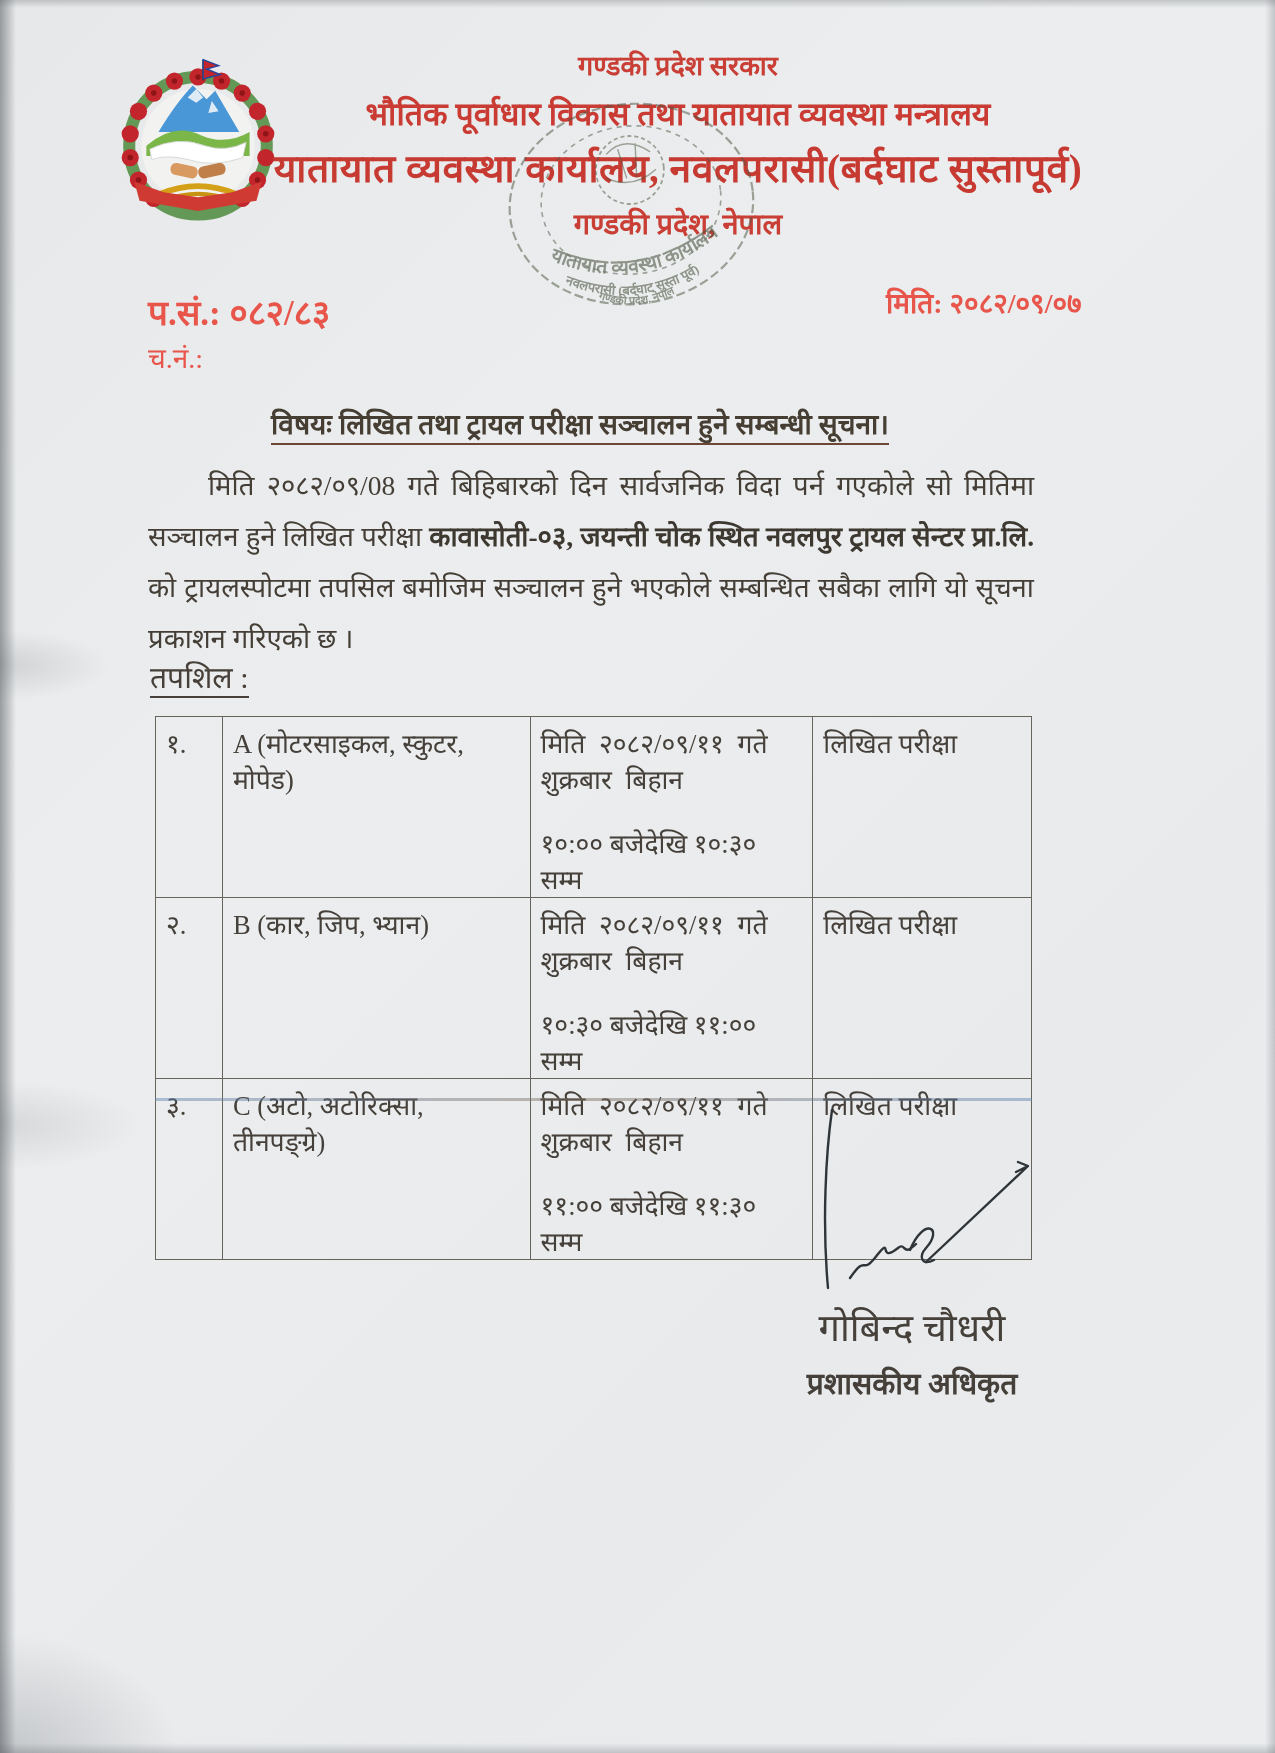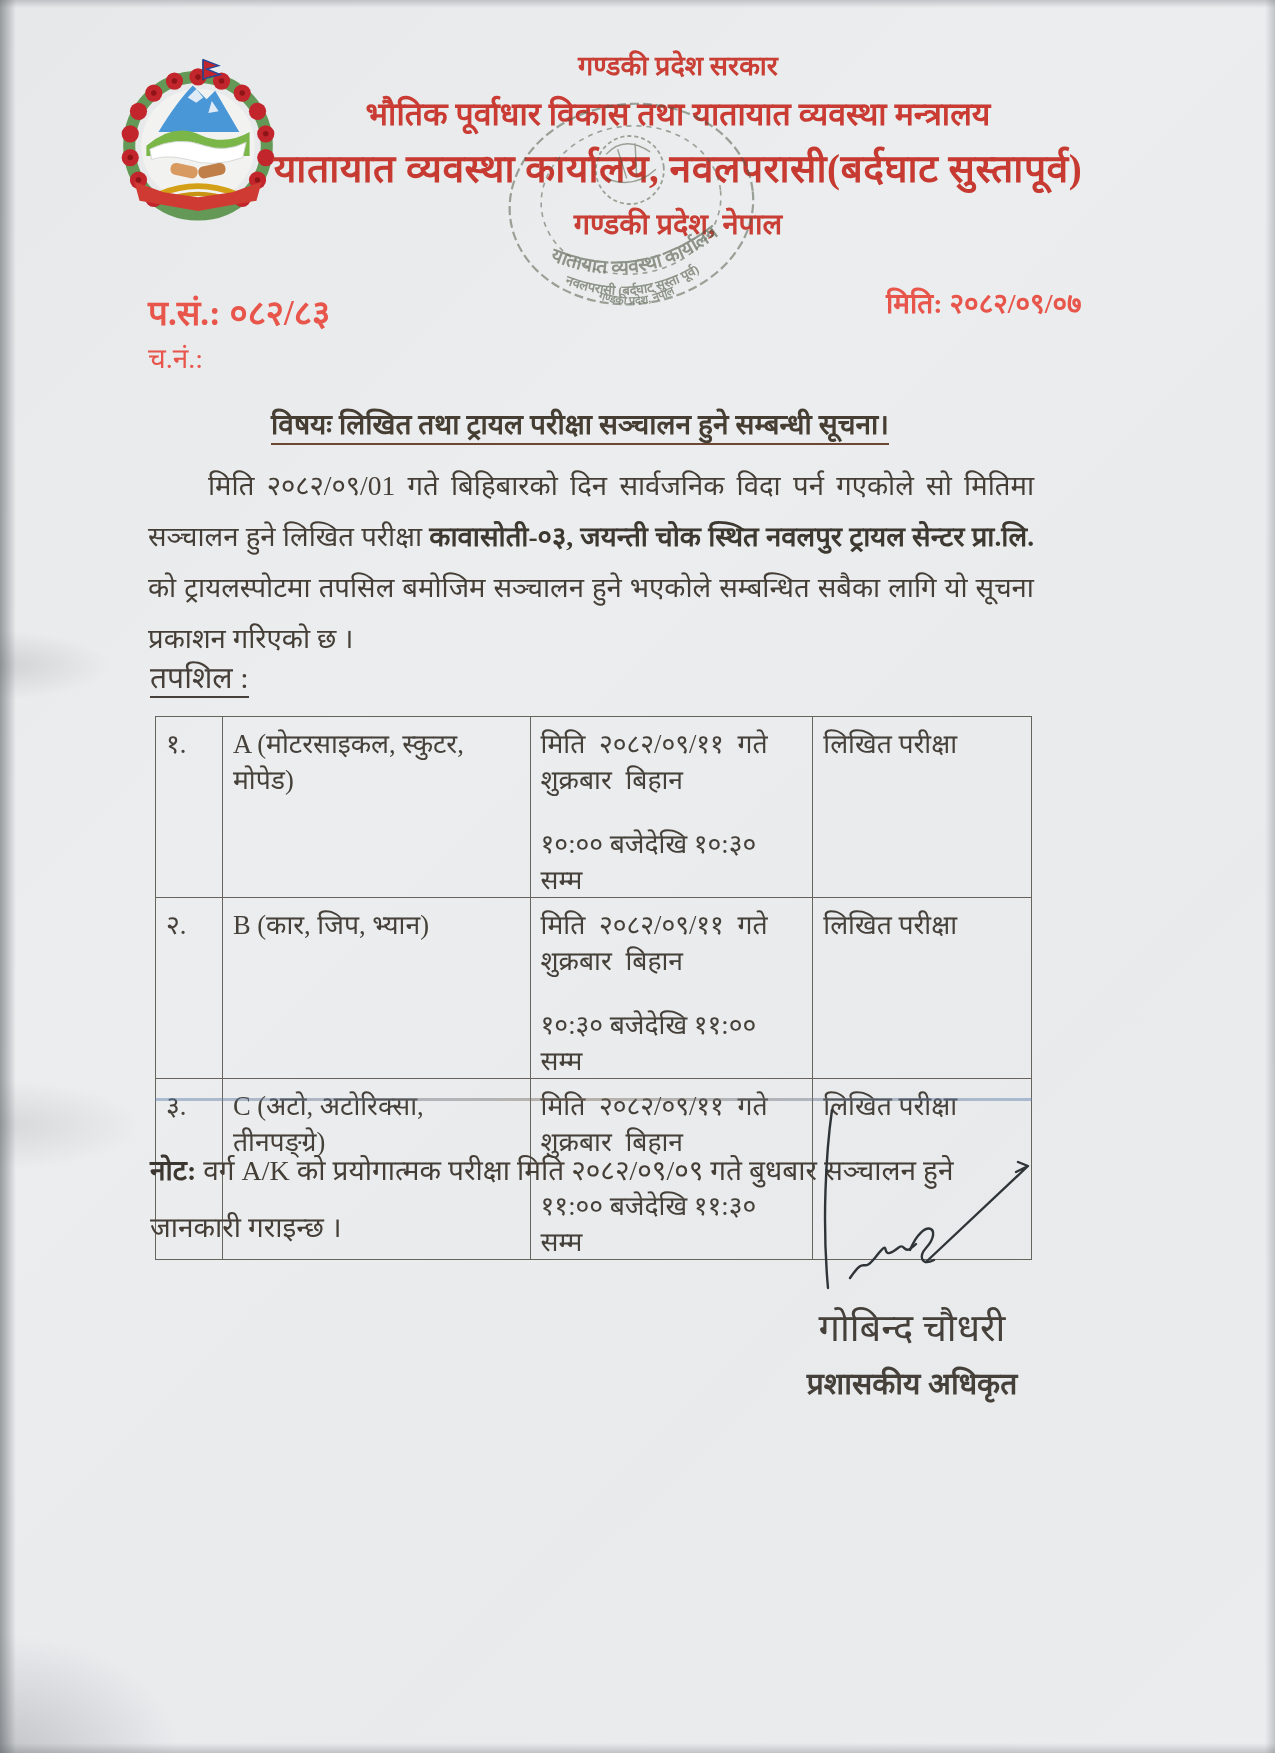--- a/index.html
+++ b/index.html
@@ -168,21 +168,21 @@
   </svg>
 
   <div class="ref-no">प.सं.: ०८२/८३</div>
   <div class="date-line">मिति: २०८२/०९/०७</div>
   <div class="ch-no">च.नं.:</div>
 
   <div class="subject">
     <span>विषयः लिखित तथा ट्रायल परीक्षा सञ्चालन हुने सम्बन्धी सूचना।</span>
   </div>
 
-  <div class="body-para"><span>मिति २०८२/०९/01 गते बिहिबारको दिन सार्वजनिक विदा पर्न गएकोले सो मितिमा सञ्चालन हुने लिखित परीक्षा </span><b>कावासोती-०३, जयन्ती चोक स्थित नवलपुर ट्रायल सेन्टर प्रा.लि.</b><span> को ट्रायलस्पोटमा तपसिल बमोजिम सञ्चालन हुने भएकोले सम्बन्धित सबैका लागि यो सूचना प्रकाशन गरिएको छ ।</span></div>
+  <div class="body-para"><span>मिति २०८२/०९/08 गते बिहिबारको दिन सार्वजनिक विदा पर्न गएकोले सो मितिमा सञ्चालन हुने लिखित परीक्षा </span><b>कावासोती-०३, जयन्ती चोक स्थित नवलपुर ट्रायल सेन्टर प्रा.लि.</b><span> को ट्रायलस्पोटमा तपसिल बमोजिम सञ्चालन हुने भएकोले सम्बन्धित सबैका लागि यो सूचना प्रकाशन गरिएको छ ।</span></div>
 
   <div class="details-label">
     <span>तपशिल :</span>
   </div>
 
   <table class="doc-table">
     <colgroup>
       <col class="col-sn">
         <col class="col-cat">
         <col class="col-date">
@@ -213,21 +213,20 @@
       <td>
         <div class="date-l1">मिति २०८२/०९/११ गते शुक्रबार बिहान</div>
         <div class="date-l2">११:०० बजेदेखि ११:३० सम्म</div>
       </td>
       <td>लिखित परीक्षा</td>
     </tr>
   </tbody>
     </table>
   <div class="tbl-fringe"></div>
 
-  <div class="note-block"><b>नोट:</b><span> वर्ग A/K को प्रयोगात्मक परीक्षा मिति २०८२/०९/०९ गते बुधबार सञ्चालन हुने जानकारी गराइन्छ ।</span></div>
 
   <svg class="signature" viewBox="0 0 240 220">
     <g stroke="#2e3438" stroke-width="2.4" fill="none" stroke-linecap="round">
       <path d="M26,18 C20,60 16,130 22,196"></path>
       <path d="M44,186 C62,160 54,186 72,162 C86,144 72,172 92,156 C100,149 96,166 110,152"></path>
       <path d="M104,158 c14,-34 34,-22 16,-2 c-8,9 -4,18 8,12"></path>
       <path d="M120,170 C150,142 186,108 222,74 L210,80 M222,74 L212,70"></path>
     </g>
   </svg>
 

